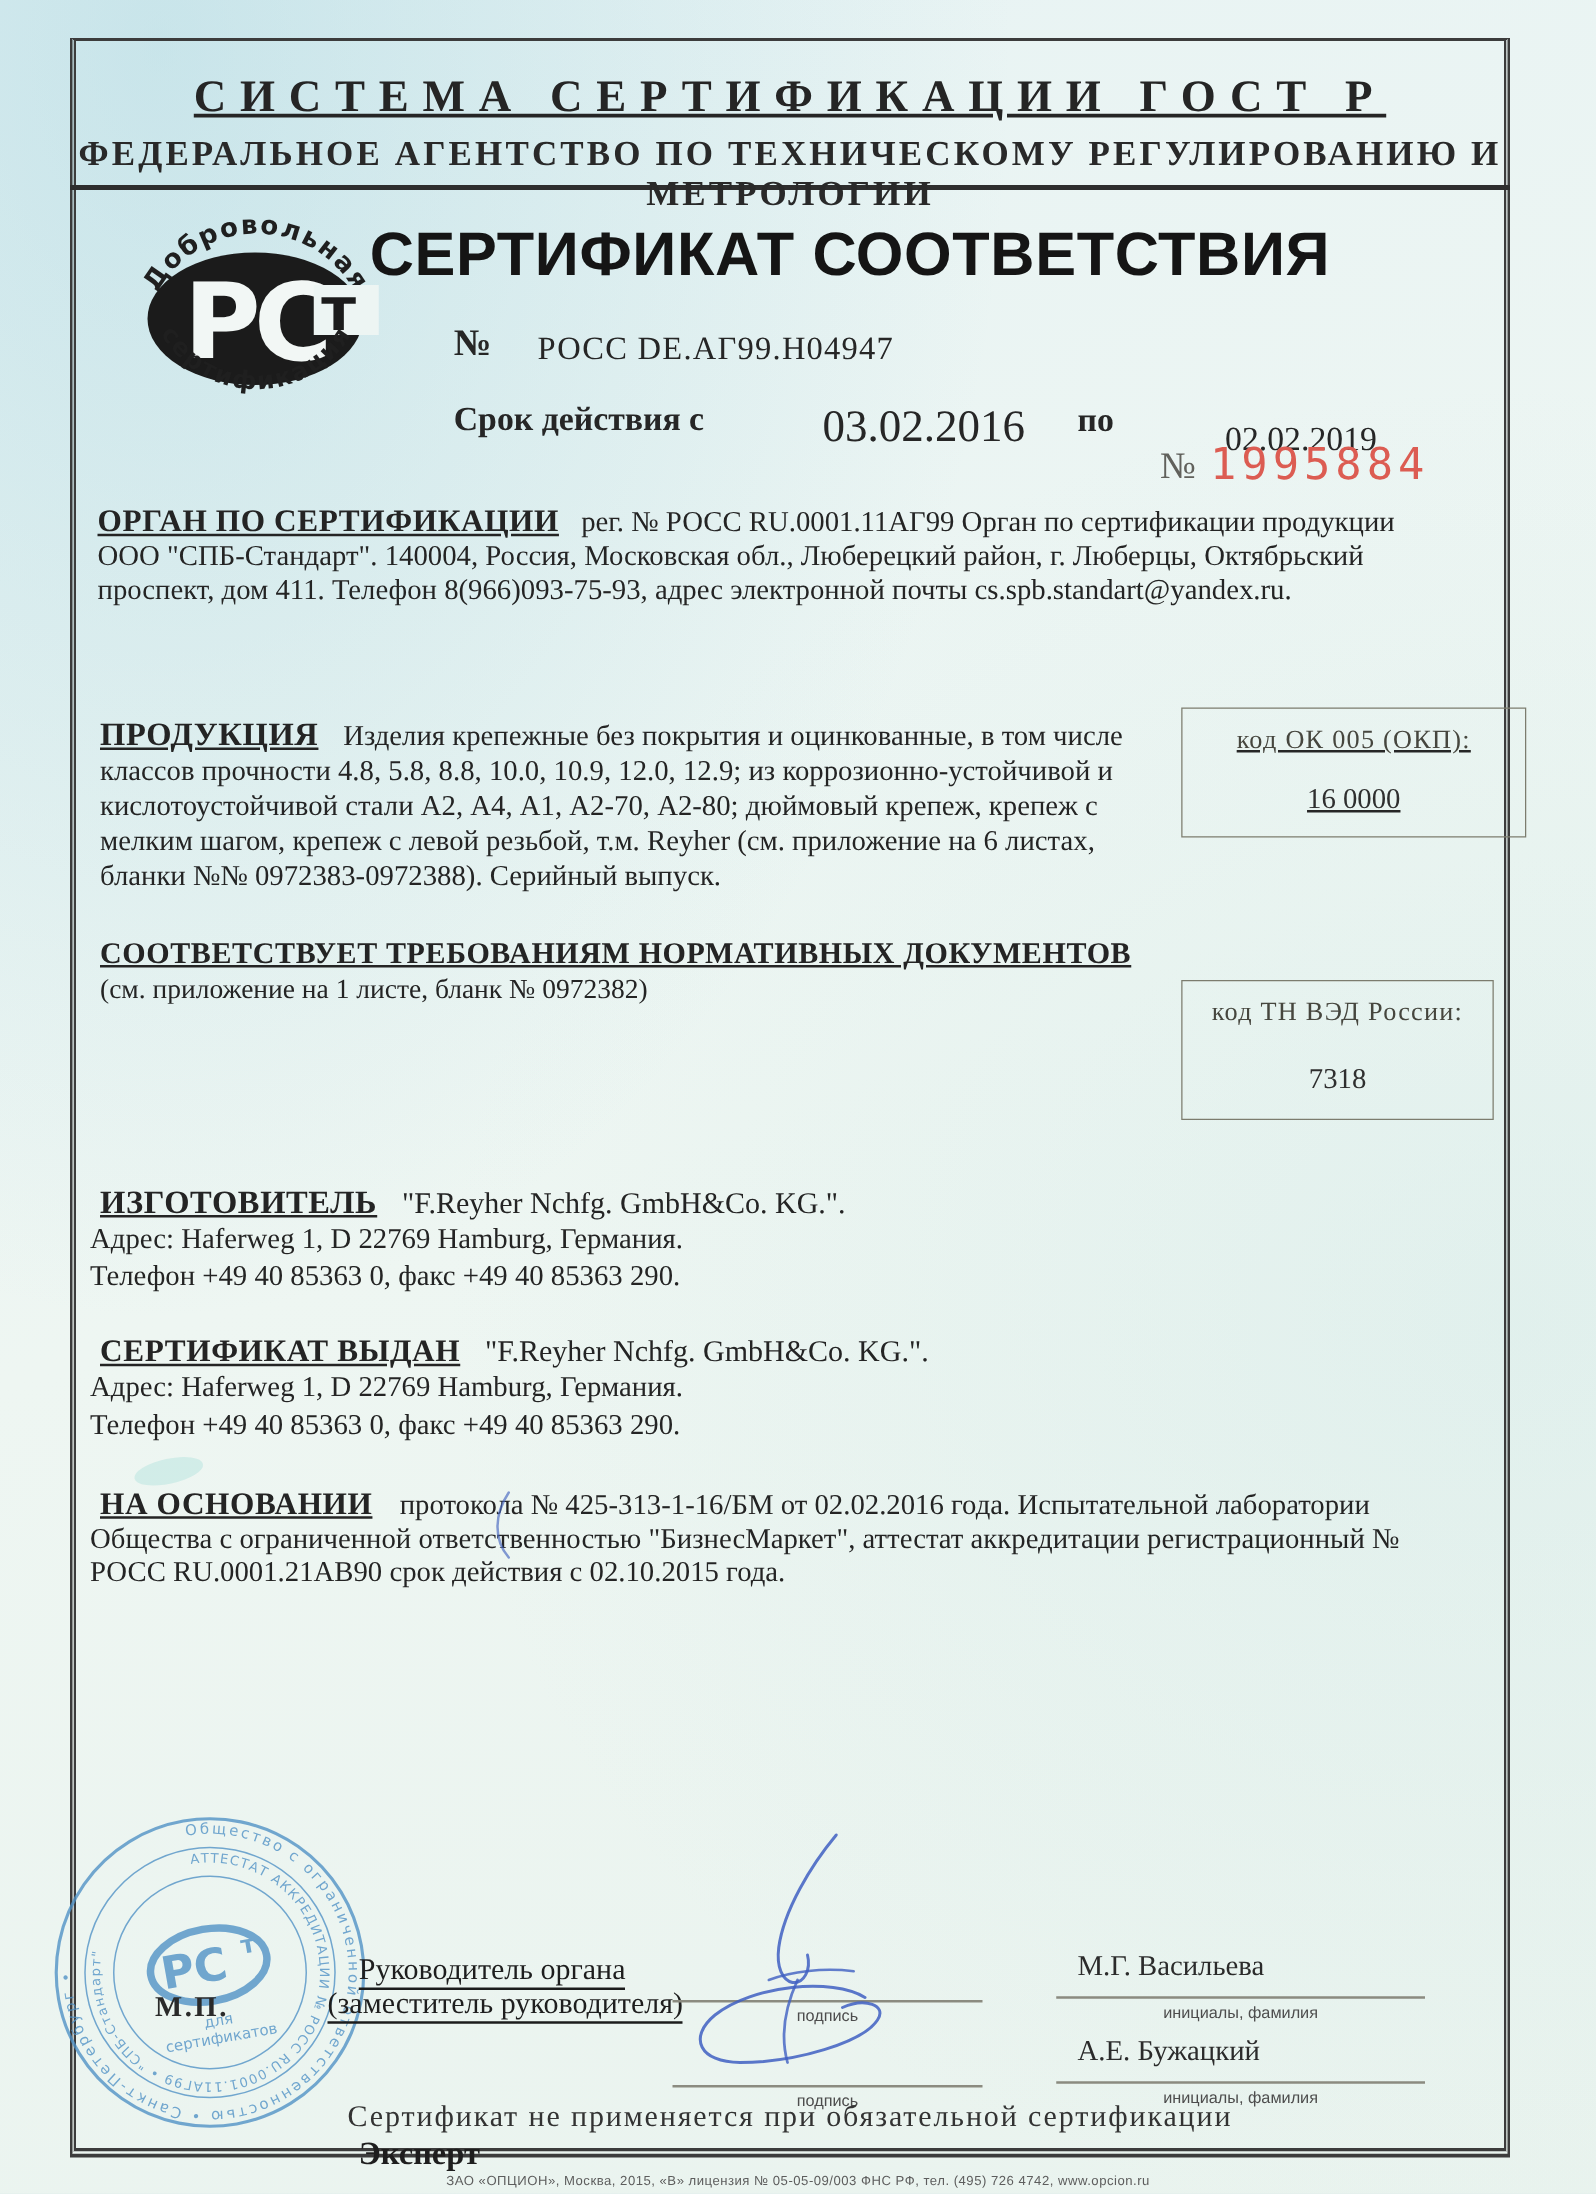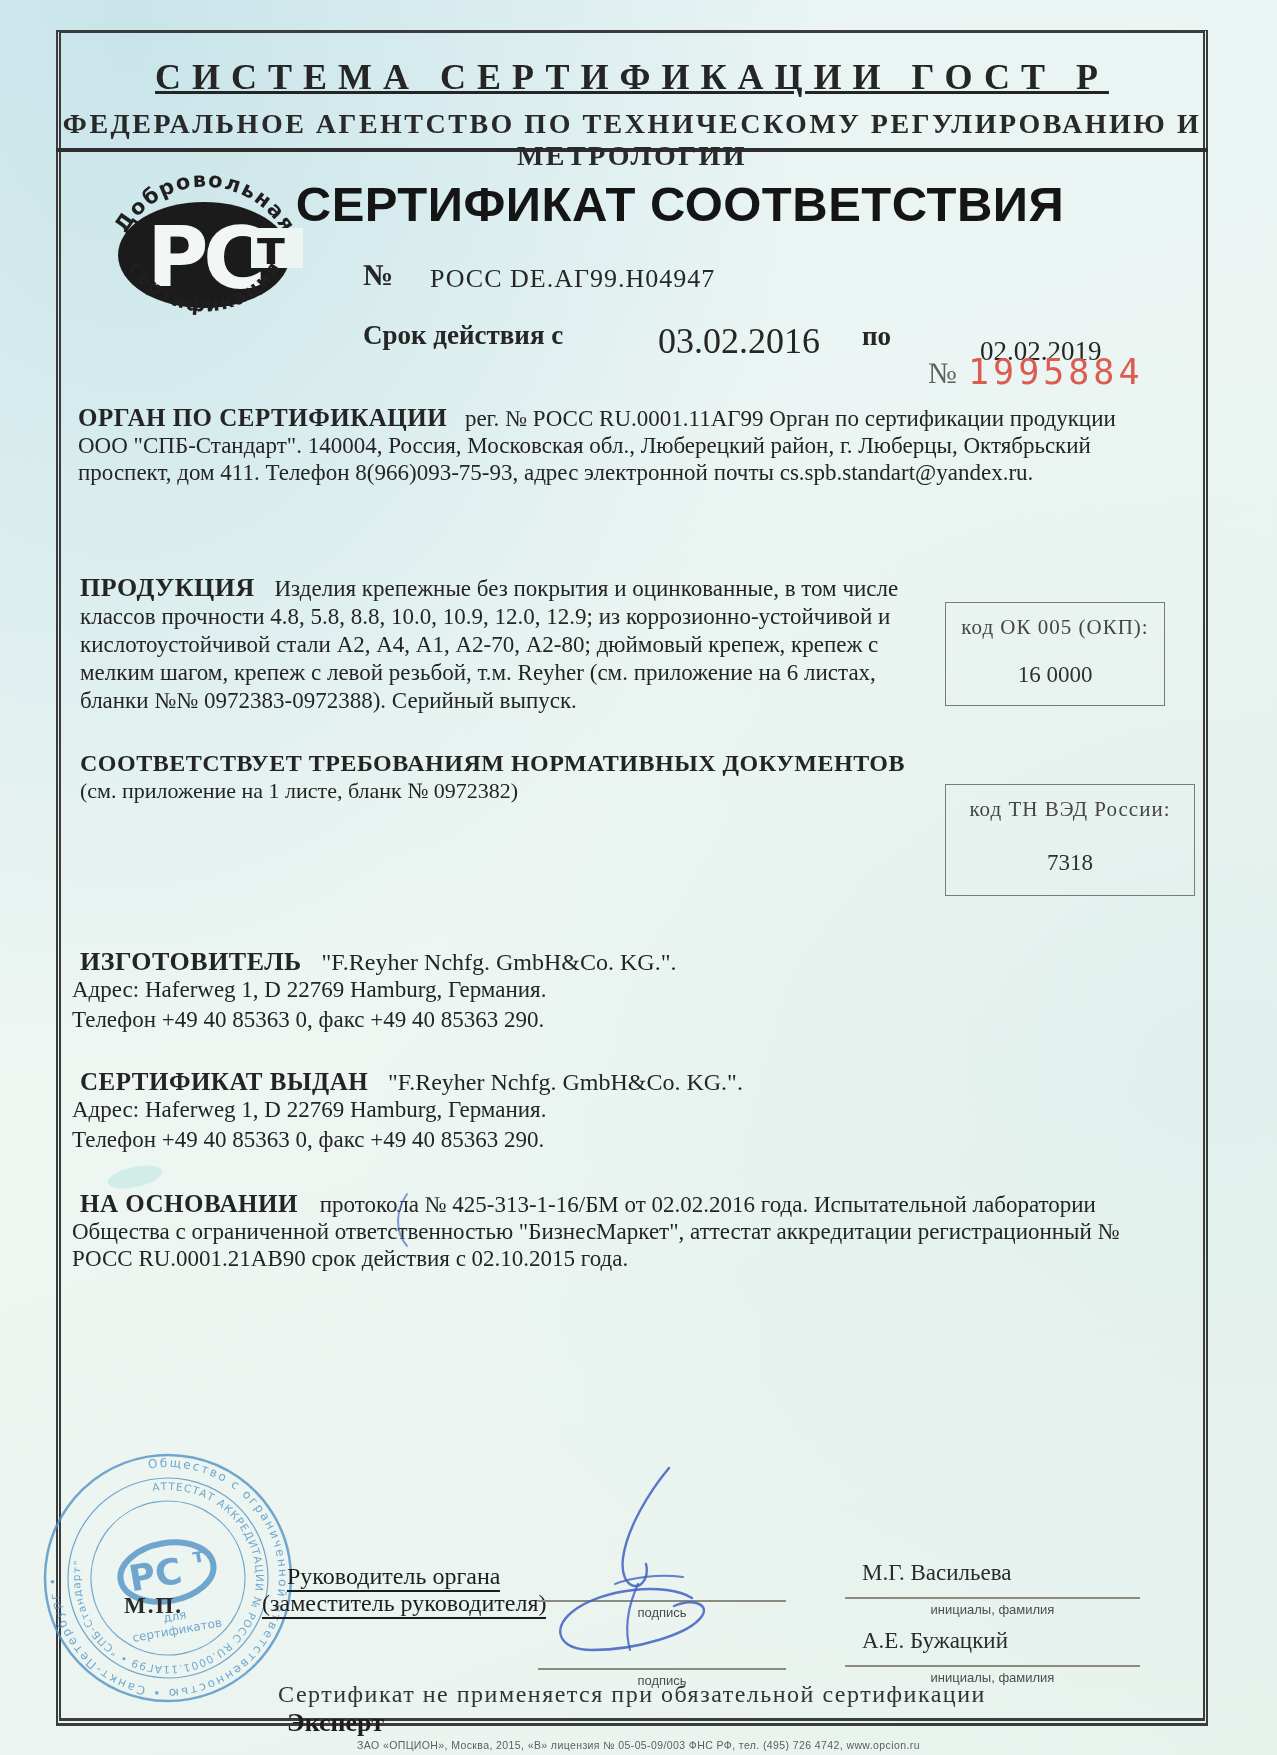--- a/index.html
+++ b/index.html
@@ -21,21 +21,21 @@
   .title{left:295px;top:176px;width:770px;text-align:center;
     font-family:"Liberation Sans","DejaVu Sans",sans-serif;font-weight:bold;
     font-size:49px;letter-spacing:0.5px;color:#151515;}
   .serif26{font-size:26px;}
   .bold27{font-size:27px;font-weight:bold;}
   .red-digits{font-family:"DejaVu Sans Mono","Liberation Mono",monospace;
     font-size:35px;letter-spacing:4px;color:#dc5c52;}
   .red-no{font-size:30px;color:#61615c;}
   .para{line-height:27px;font-size:23px;color:#242424;}
   .para .line{white-space:nowrap;}
-  .hd{font-weight:bold;letter-spacing:0.5px;}
+  .hd{font-weight:bold;letter-spacing:0.5px;text-decoration:underline;}
   .code-box{box-sizing:border-box;border:1.5px solid #7c7c6e;text-align:center;}
   .code-label{font-size:21px;letter-spacing:1px;color:#46463e;}
   .code-value{font-size:23px;color:#2f2f2f;}
   .rule{height:1.5px;background:#8b8b80;}
   .cap{font-family:"Liberation Sans",sans-serif;font-size:13px;color:#4d4d4d;text-align:center;}
   .role{font-size:24px;font-weight:normal;color:#1e1e1e;border-bottom:2.5px solid #1c1c1c;padding-bottom:1px;}
   .sig-name{font-size:23px;color:#2b2b2b;}
   .notice{left:56px;top:1681px;width:1152px;text-align:center;
     font-size:24px;letter-spacing:1.5px;color:#333;}
   .imprint{left:0;top:1739px;width:1277px;text-align:center;
@@ -94,21 +94,21 @@
 
   <div class="abs para" style="left:80px;top:574px;width:800px;line-height:28px;">
     <div class="line"><span class="hd" style="font-size:26px;">ПРОДУКЦИЯ</span>
       <span style="margin-left:14px;">Изделия крепежные без покрытия и оцинкованные, в том числе</span></div>
     <div class="line">классов прочности 4.8, 5.8, 8.8, 10.0, 10.9, 12.0, 12.9; из коррозионно-устойчивой и</div>
     <div class="line">кислотоустойчивой стали А2, А4, А1, А2-70, А2-80; дюймовый крепеж, крепеж с</div>
     <div class="line">мелким шагом, крепеж с левой резьбой, т.м. Reyher (см. приложение на 6 листах,</div>
     <div class="line">бланки №№ 0972383-0972388). Серийный выпуск.</div>
   </div>
 
-  <div class="abs code-box" style="left:945px;top:602px;width:220px;height:104px;">
+  <div class="abs code-box" style="left:945px;top:566px;width:276px;height:104px;text-decoration:underline;">
     <div class="code-label nw" style="margin-top:12px;">код ОК 005 (ОКП):</div>
     <div class="code-value nw" style="margin-top:22px;">16 0000</div>
   </div>
 
   <div class="abs para" style="left:80px;top:750px;width:1000px;">
     <div class="line hd" style="font-size:24px;">СООТВЕТСТВУЕТ ТРЕБОВАНИЯМ НОРМАТИВНЫХ ДОКУМЕНТОВ</div>
     <div class="line" style="font-size:22px;">(см. приложение на 1 листе, бланк № 0972382)</div>
   </div>
 
   <div class="abs code-box" style="left:945px;top:784px;width:250px;height:112px;">

